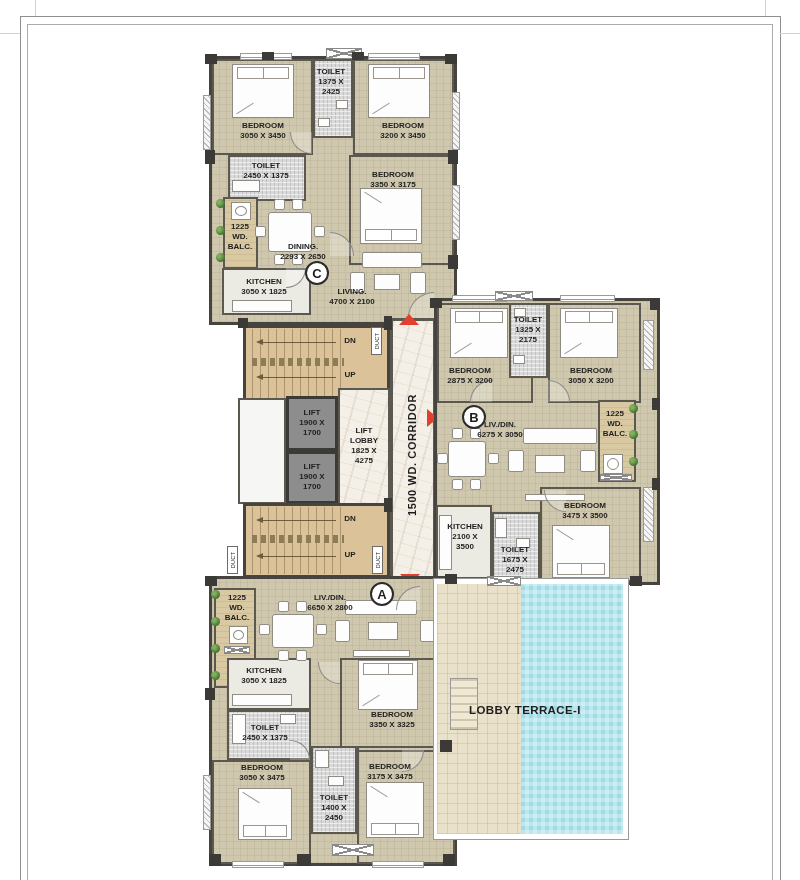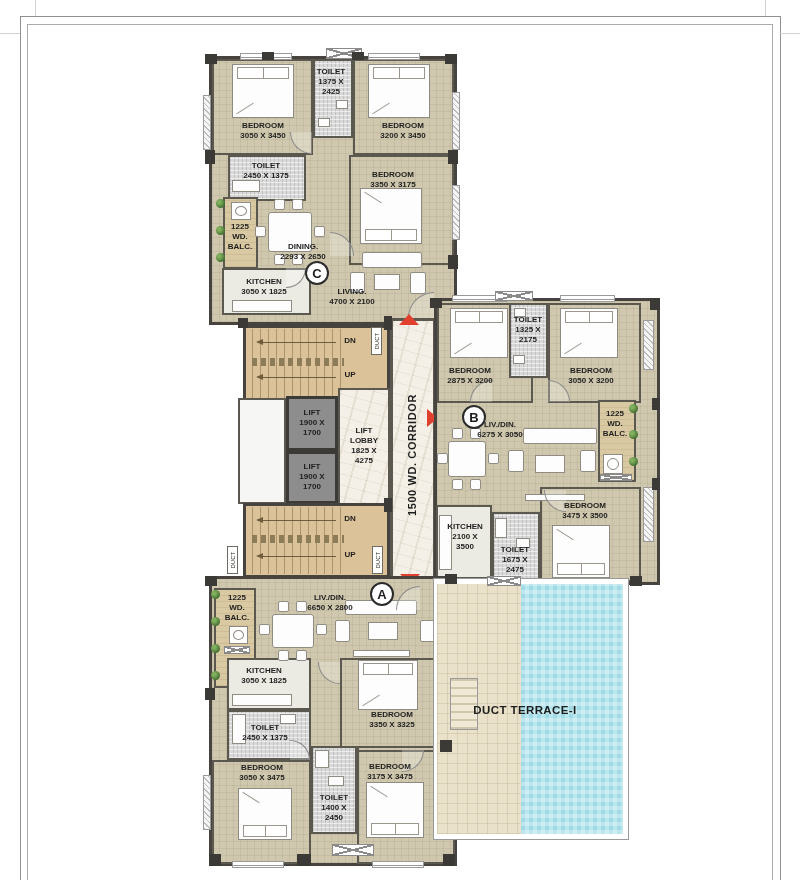--- a/index.html
+++ b/index.html
@@ -346,21 +346,21 @@
 3175 X 3475</div>
   <div class="ucircle" style="left:370px;top:582px;">
       <span>A</span>
     </div>
 
   <div class="abs" style="left:433px;top:578px;width:196px;height:262px;border:1px solid #9a9a9a;background:#fff;"></div>
   <div class="terrace-floor" style="left:437px;top:584px;width:84px;height:250px;"></div>
   <div class="pool" style="left:521px;top:584px;width:102px;height:250px;"></div>
   <div class="steps" style="left:450px;top:678px;width:28px;height:52px;"></div>
   <div class="xbox" style="left:487px;top:576px;width:34px;height:10px;"></div>
-  <div class="lbl terr" style="left:525px;top:710px;">DUCT TERRACE-I</div>
+  <div class="lbl terr" style="left:525px;top:710px;">LOBBY TERRACE-I</div>
 
   <div class="pier" style="left:205px;top:54px;width:12px;height:10px;"></div>
   <div class="pier" style="left:445px;top:54px;width:12px;height:10px;"></div>
   <div class="pier" style="left:262px;top:52px;width:12px;height:8px;"></div>
   <div class="pier" style="left:352px;top:52px;width:12px;height:8px;"></div>
   <div class="pier" style="left:205px;top:150px;width:10px;height:14px;"></div>
   <div class="pier" style="left:448px;top:150px;width:10px;height:14px;"></div>
   <div class="pier" style="left:448px;top:255px;width:10px;height:14px;"></div>
   <div class="pier" style="left:238px;top:318px;width:10px;height:10px;"></div>
   <div class="pier" style="left:384px;top:316px;width:8px;height:14px;"></div>

